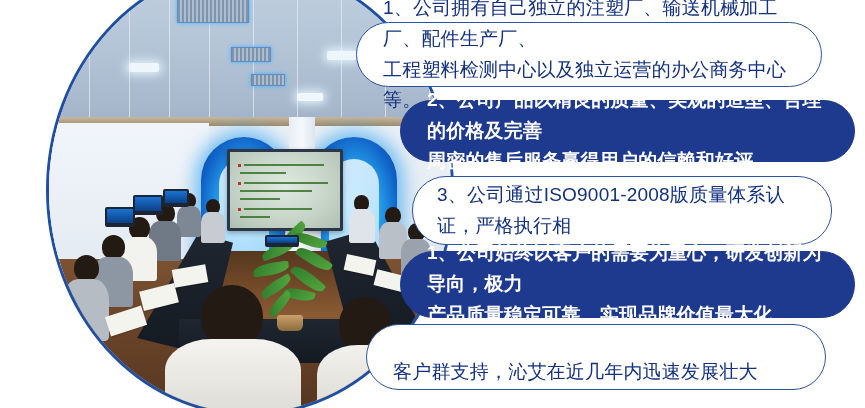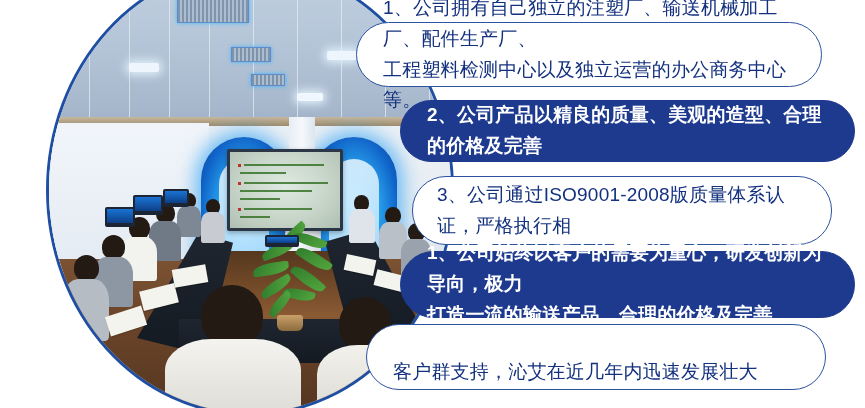--- a/index.html
+++ b/index.html
@@ -375,33 +375,34 @@
 <div class="callout light" id="box1">
   <span class="txt">
     <span>1、公司拥有自己独立的注塑厂、输送机械加工厂、配件生产厂、</span><br>
     <span>工程塑料检测中心以及独立运营的办公商务中心等。</span>
   </span>
 </div>
 
 <div class="callout dark" id="box2">
   <span class="txt">
     <span>2、公司产品以精良的质量、美观的造型、合理的价格及完善</span><br>
+    <span>周密的售后服务赢得用户的信赖和好评</span>
   </span>
 </div>
 
 <div class="callout light" id="box3">
   <span class="txt">
     <span>3、公司通过ISO9001-2008版质量体系认证，严格执行相</span><br>
   </span>
 </div>
 
 <div class="callout dark" id="box4">
   <span class="txt">
     <span>1、公司始终以客户的需要为重心，研发创新为导向，极力</span><br>
-    <span>打造一流的输送产品，合理的价格及完善</span>
+    <span>产品质量稳定可靠，实现品牌价值最大化</span>
   </span>
 </div>
 
 <div class="callout light" id="box5">
   <span class="txt">
     <br>
     <span>客户群支持，沁艾在近几年内迅速发展壮大</span>
   </span>
 </div>
 

